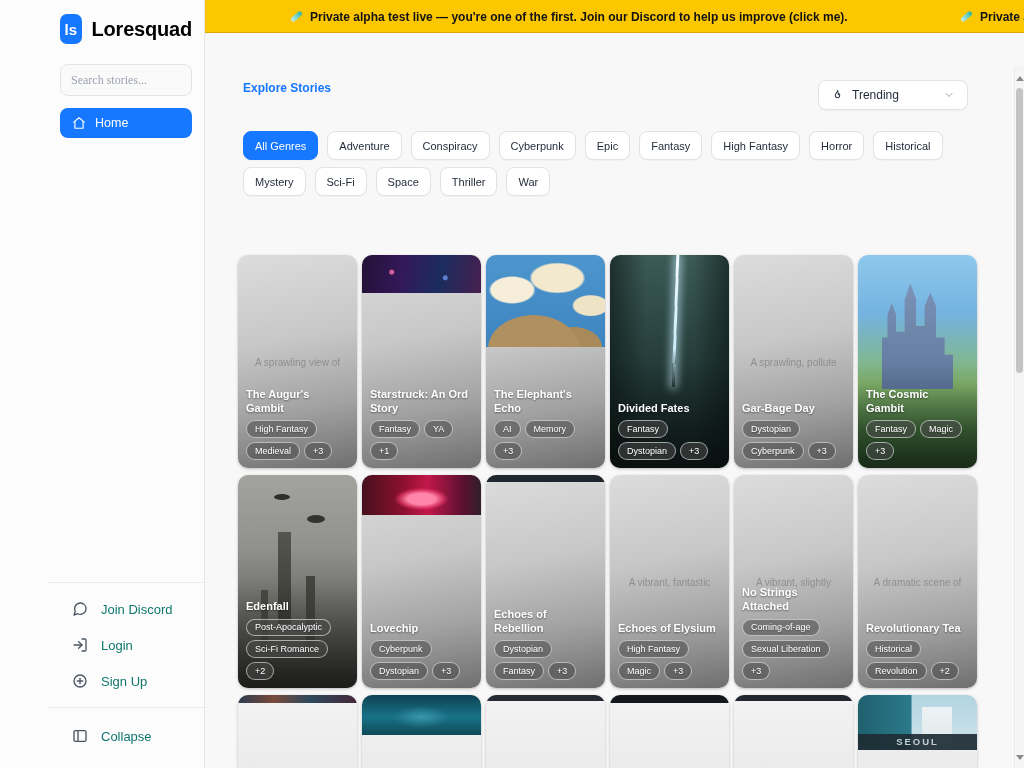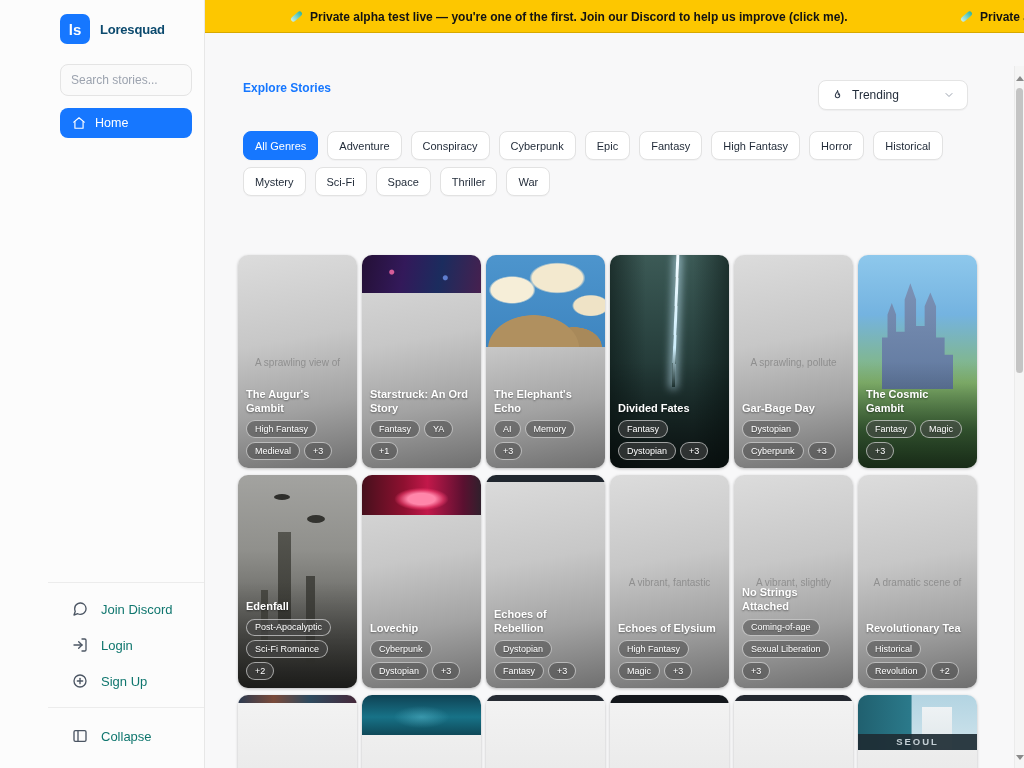--- a/index.html
+++ b/index.html
@@ -5,25 +5,25 @@
   * { box-sizing: border-box; margin: 0; padding: 0; }
   html,body { width:1024px; height:768px; overflow:hidden; }
   body { font-family:"Liberation Sans", sans-serif; background:#f8f8f9; position:relative; }
 
   
   .sidebar { position:absolute; left:0; top:0; bottom:0; width:205px; background:#fcfcfc;
     border-right:1px solid #e7e7e7; display:flex; flex-direction:column;padding-left:48px; }
   .logo-row { display:flex; align-items:center; gap:10px; padding:14px 12px 12px 12px; }
   .logo-badge { width:30px; height:30px; background:#1677ff; border-radius:7px; color:#fff;
     font-weight:bold; font-size:15px; display:flex; align-items:center; justify-content:center; }
-  .brand { font-size:13px; font-weight:bold; color:#0c4a6e; letter-spacing:-0.2px; }
+  .brand { font-size:20px; font-weight:bold; color:#000000; letter-spacing:-0.2px; }
   .search-box { margin:8px 12px 0; height:32px; border:1px solid #e4e4e4; border-radius:8px;
     background:#fafafa; display:flex; align-items:center; padding:0 10px; }
   .search-box input { border:none; background:transparent; flex:1; font-size:12px; color:#1d4ed8;
-    outline:none; font-family:Liberation Sans, sans-serif; }
+    outline:none; font-family:Liberation Serif, serif; }
   .search-box input::placeholder { color:#9ca3af; }
   .search-box svg { width:14px; height:14px; color:#6b7280; flex:none; }
   .home-btn { margin:12px 12px 0; height:30px; background:#1677ff; color:#fff; border:none;
     border-radius:8px; display:flex; align-items:center; gap:9px; padding:0 12px; font-size:12.5px;
     cursor:pointer; font-family:"Liberation Sans", sans-serif; }
   .home-btn svg { width:14px; height:14px; }
   .sb-spacer { flex:1; }
   .sb-footer { border-top:1px solid #ececec; padding:8px 0; }
   .sb-item { display:flex; align-items:center; gap:13px; height:36px; padding:0 12px 0 24px;
     font-size:13px; color:#0f766e; cursor:pointer; background:none; border:none; width:100%;

